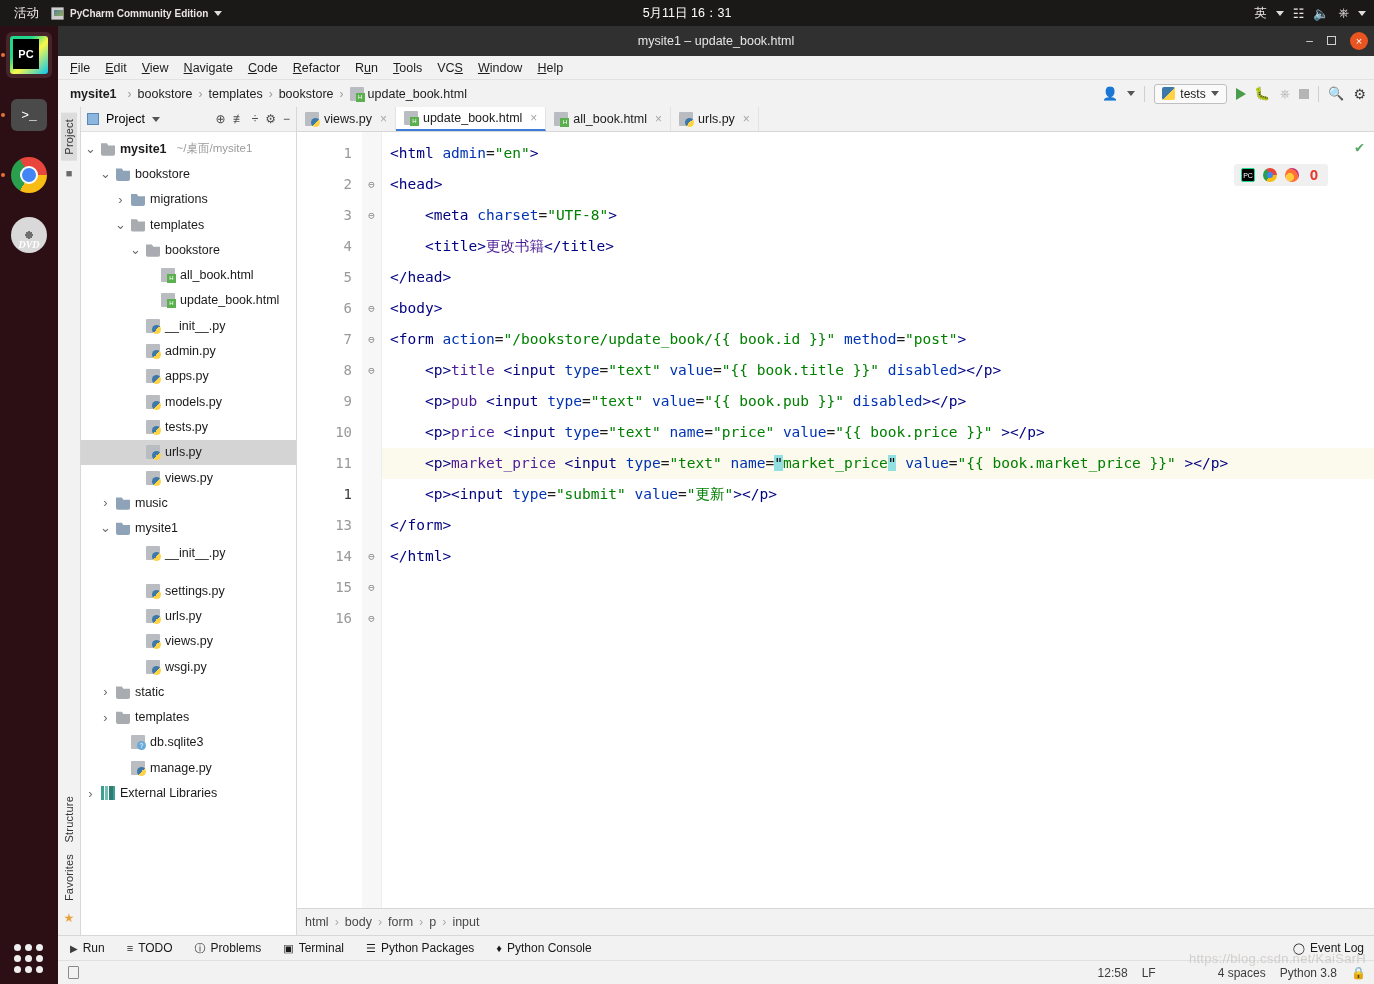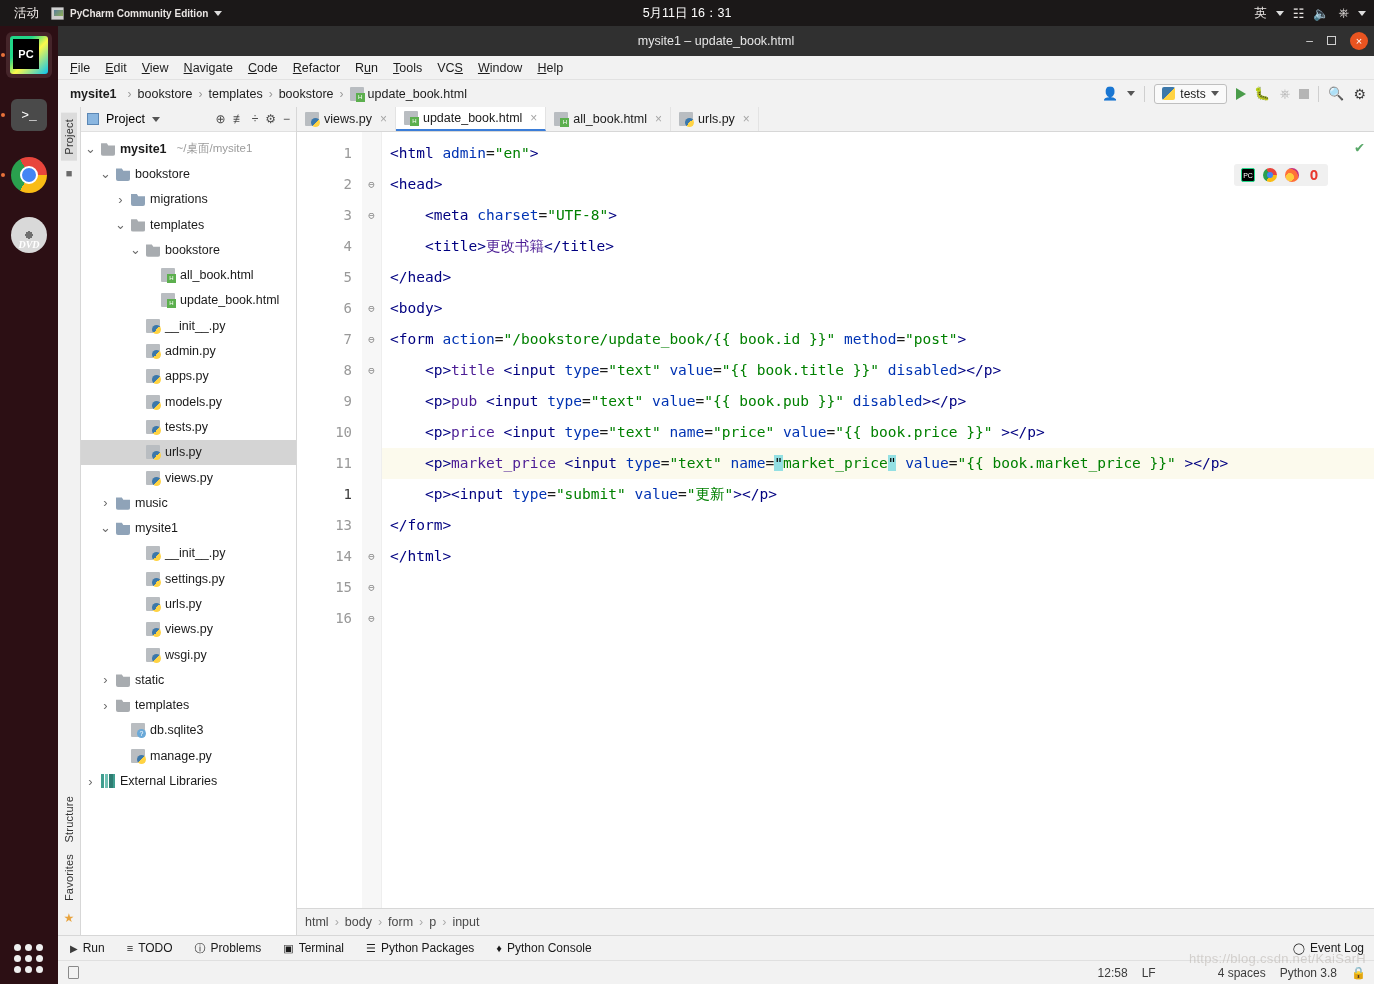--- a/index.html
+++ b/index.html
@@ -429,21 +429,21 @@
           <div class="trow" style="padding-left: 19px;">
             <span class="tarrow" style="font-size: 13px; line-height: 6px;">⌄</span>
             <span class="tico ico-folder mod"></span>
             <span class="tlabel">mysite1</span>
           </div>
           <div class="trow" style="padding-left: 49px;">
             <span class="tarrow"></span>
             <span class="tico ico-py"></span>
             <span class="tlabel">__init__.py</span>
           </div>
-          <div class="trow" style="padding-left: 49px;">
+          <div class="trow" style="padding-left: 49px; margin-top: 12px;">
             <span class="tarrow"></span>
             <span class="tico ico-py"></span>
             <span class="tlabel">settings.py</span>
           </div>
           <div class="trow" style="padding-left: 49px;">
             <span class="tarrow"></span>
             <span class="tico ico-py"></span>
             <span class="tlabel">urls.py</span>
           </div>
           <div class="trow" style="padding-left: 49px;">

